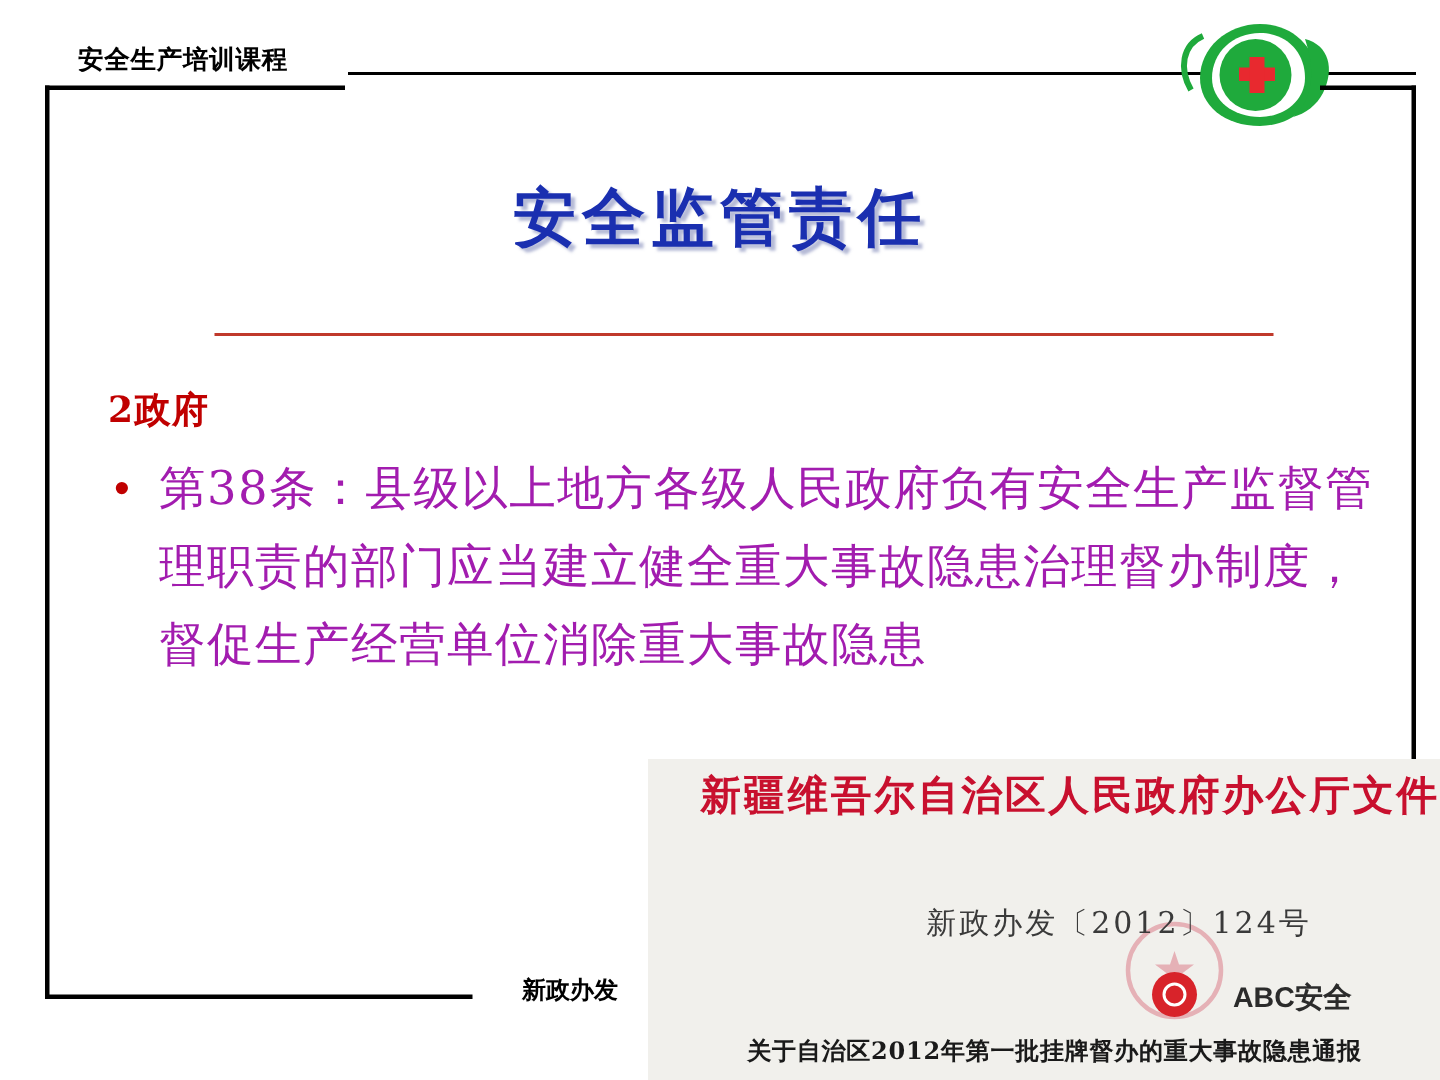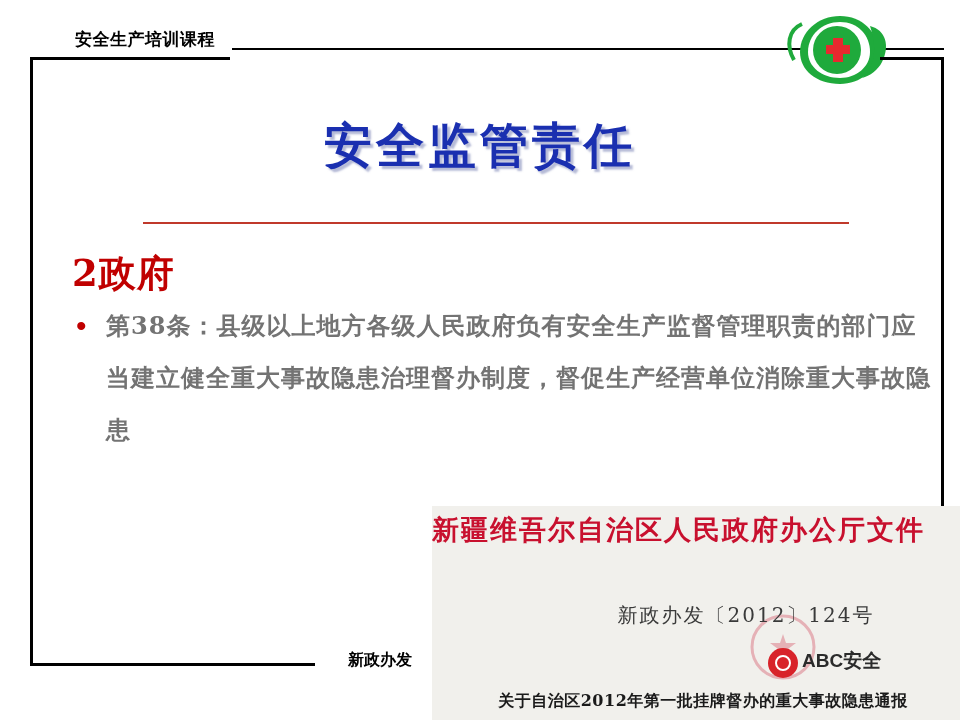--- a/index.html
+++ b/index.html
@@ -17,21 +17,21 @@
     position: relative;
     width: 960px;
     height: 720px;
     background: #ffffff;
     overflow: hidden;
   }
 
   
   .header-label {
     position: absolute;
-    left: 75px;
+    left: 52px;
     top: 28px;
     font-size: 17px;
     font-weight: bold;
     color: #000000;
     font-family: "Liberation Sans", sans-serif;
     letter-spacing: 0.5px;
     white-space: nowrap;
   }
   .header-rule {
     position: absolute;
@@ -95,21 +95,21 @@
 
   
   .title {
     position: absolute;
     left: 0;
     top: 105px;
     width: 960px;
     text-align: center;
     font-family: "DejaVu Serif", serif;
     font-weight: bold;
-    font-size: 48px;
+    font-size: 42px;
     line-height: 80px;
     color: #1a2fb0;
     text-shadow: 3px 3px 2px rgba(120,130,180,0.55);
     letter-spacing: 4px;
   }
   .title-rule {
     position: absolute;
     left: 143px;
     top: 222px;
     width: 706px;
@@ -120,21 +120,21 @@
   
   .body {
     position: absolute;
     left: 72px;
     top: 250px;
     width: 860px;
   }
   .line-1 {
     font-family: "DejaVu Serif", serif;
     font-weight: bold;
-    font-size: 37px;
+    font-size: 24px;
     color: #c00000;
     line-height: 46px;
     margin: 0 0 4px 0;
     letter-spacing: 1px;
   }
   .line-2 {
     font-family: "DejaVu Serif", serif;
     font-weight: bold;
     font-size: 29px;
     color: #c00000;
@@ -152,24 +152,24 @@
     font-size: 30px;
     line-height: 52px;
     color: #c00000;
     text-align: left;
     padding-left: 4px;
     box-sizing: border-box;
   }
   .bullet-text {
     flex: 1 1 auto;
     font-family: "DejaVu Serif", serif;
-    font-weight: bold;
-    font-size: 24px;
+    font-weight: normal;
+    font-size: 31px;
     line-height: 52px;
-    color: #737373;
+    color: #a21caf;
     letter-spacing: 1px;
   }
 
   
   .footer-caption {
     position: absolute;
     left: 348px;
     top: 650px;
     font-size: 16px;
     font-weight: bold;
@@ -187,21 +187,21 @@
     height: 214px;
     background: #f1f0ec;
     overflow: hidden;
     border: none;
   }
   .doc-title {
     position: absolute;
     left: 0;
     top: 6px;
     width: 528px;
-    text-align: left;
+    text-align: right;
     font-family: "DejaVu Serif", serif;
     font-weight: bold;
     font-size: 27px;
     color: #c8102e;
     letter-spacing: 2px;
     white-space: nowrap;
   }
   .doc-number {
     position: absolute;
     left: 0;
@@ -236,22 +236,22 @@
     border-radius: 50%;
     opacity: 0.28;
   }
 
   
   .watermark {
     position: absolute;
     left: 768px;
     top: 648px;
     display: flex;
-    align-items: flex-start;
-    gap: 4px;
+    align-items: flex-end;
+    gap: 24px;
   }
   .wm-logo {
     width: 30px;
     height: 30px;
     border-radius: 50%;
     background: #d8232a;
     position: relative;
     flex: 0 0 auto;
   }
   .wm-logo::before {

